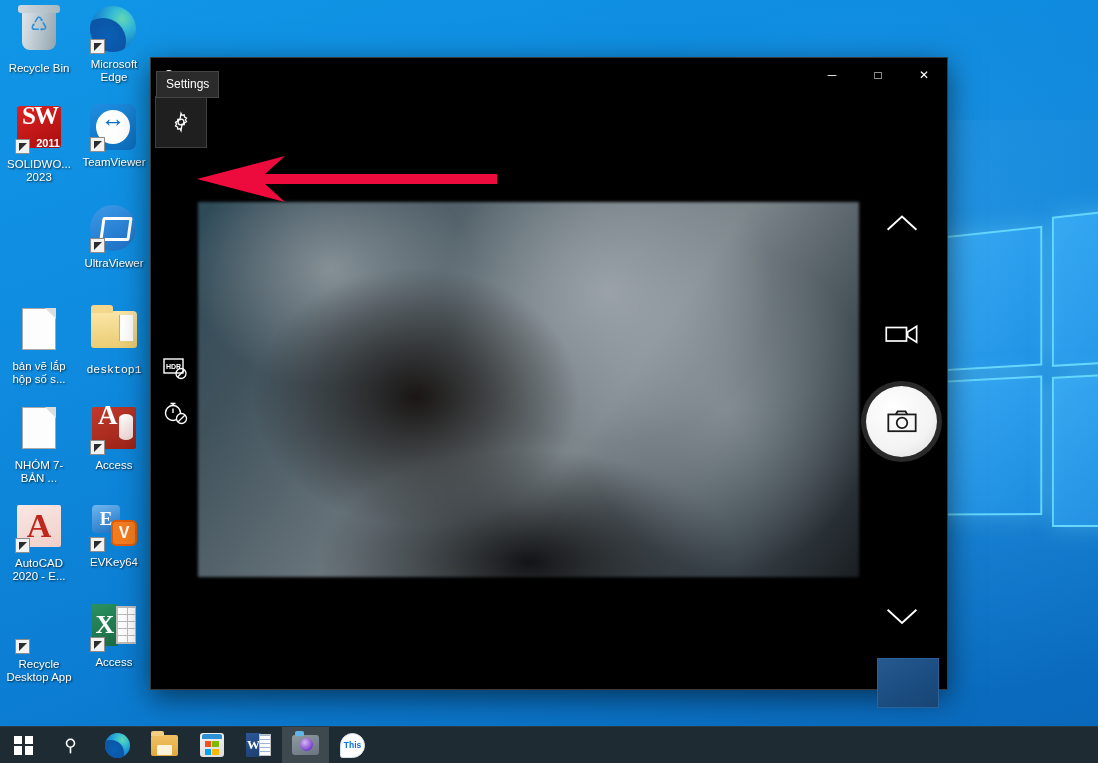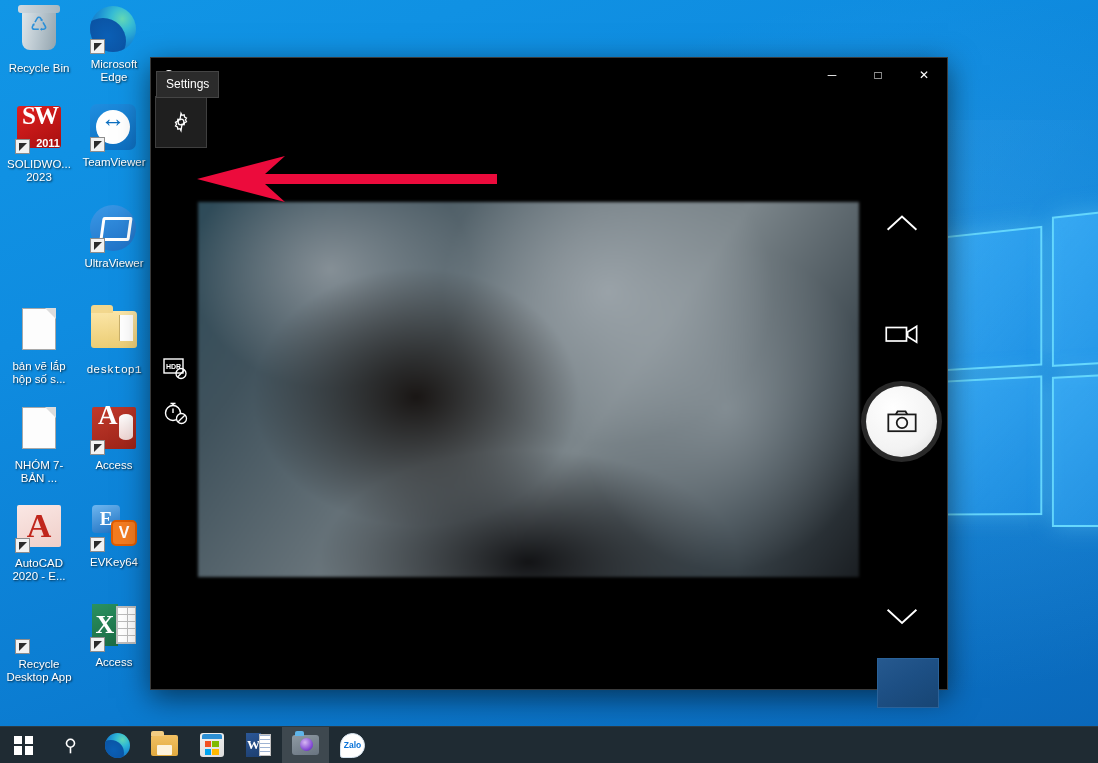--- a/index.html
+++ b/index.html
@@ -784,17 +784,17 @@
           <span class="wg">W</span>
           <span class="ws"></span>
         </span>
     </div>
 
     <div class="tb-item active">
       <span class="tb-camera"></span>
     </div>
 
     <div class="tb-item">
-      <span class="tb-zalo">Zalo</span>
+      <span class="tb-zalo">This</span>
     </div>
   </div>
 
 </div>
 
 </body></html>

